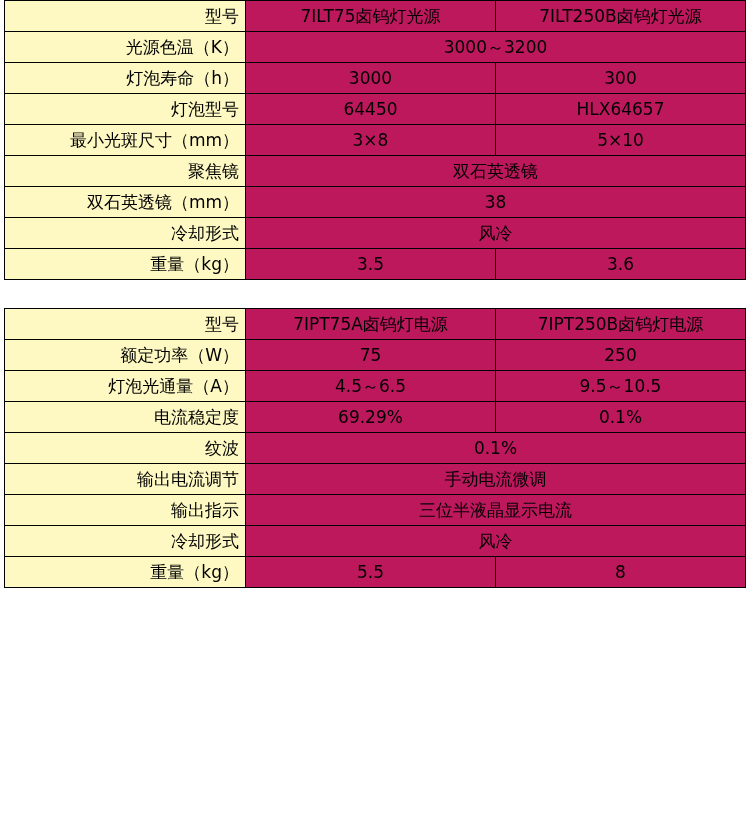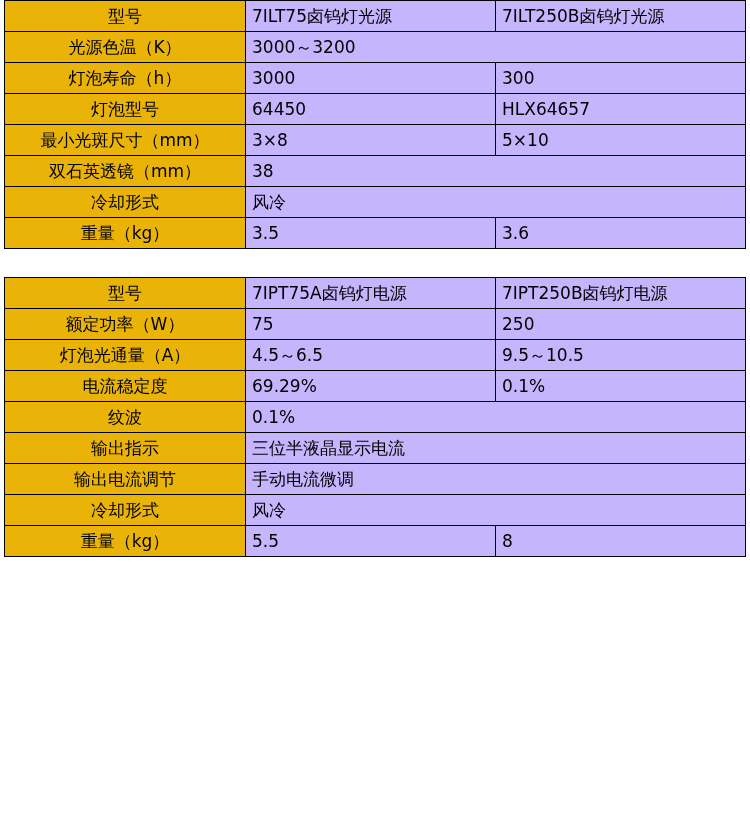--- a/index.html
+++ b/index.html
@@ -26,26 +26,27 @@
     font-size: 17px;
   }
   table.spec td {
     border: 1px solid #000000;
     height: 30px;
     padding: 0 6px;
     white-space: nowrap;
     overflow: hidden;
   }
   td.label {
-    background: #eab308;
-    text-align: center;
+    background: #fef9c3;
+    text-align: right;
     width: 228px;
   }
   td.val {
-    background: #c4b5fd;
+    background: #be185d;
+    text-align: center;
   }
   .gap {
     height: 28px;
   }
   .t2 td.label { width: 228px; }
 </style>
 </head>
 <body>
 
 <div class="page">
@@ -68,20 +69,24 @@
       </tr>
       <tr>
         <td class="label">灯泡型号</td>
         <td class="val">64450</td>
         <td class="val">HLX64657</td>
       </tr>
       <tr>
         <td class="label">最小光斑尺寸（mm）</td>
         <td class="val">3×8</td>
         <td class="val">5×10</td>
+      </tr>
+      <tr>
+        <td class="label">聚焦镜</td>
+        <td class="val" colspan="2">双石英透镜</td>
       </tr>
       <tr>
         <td class="label">双石英透镜（mm）</td>
         <td class="val" colspan="2">38</td>
       </tr>
       <tr>
         <td class="label">冷却形式</td>
         <td class="val" colspan="2">风冷</td>
       </tr>
       <tr>
@@ -114,26 +119,26 @@
       <tr>
         <td class="label">电流稳定度</td>
         <td class="val">69.29%</td>
         <td class="val">0.1%</td>
       </tr>
       <tr>
         <td class="label">纹波</td>
         <td class="val" colspan="2">0.1%</td>
       </tr>
       <tr>
+        <td class="label">输出电流调节</td>
+        <td class="val" colspan="2">手动电流微调</td>
+      </tr>
+      <tr>
         <td class="label">输出指示</td>
         <td class="val" colspan="2">三位半液晶显示电流</td>
-      </tr>
-      <tr>
-        <td class="label">输出电流调节</td>
-        <td class="val" colspan="2">手动电流微调</td>
       </tr>
       <tr>
         <td class="label">冷却形式</td>
         <td class="val" colspan="2">风冷</td>
       </tr>
       <tr>
         <td class="label">重量（kg）</td>
         <td class="val">5.5</td>
         <td class="val">8</td>
       </tr>

